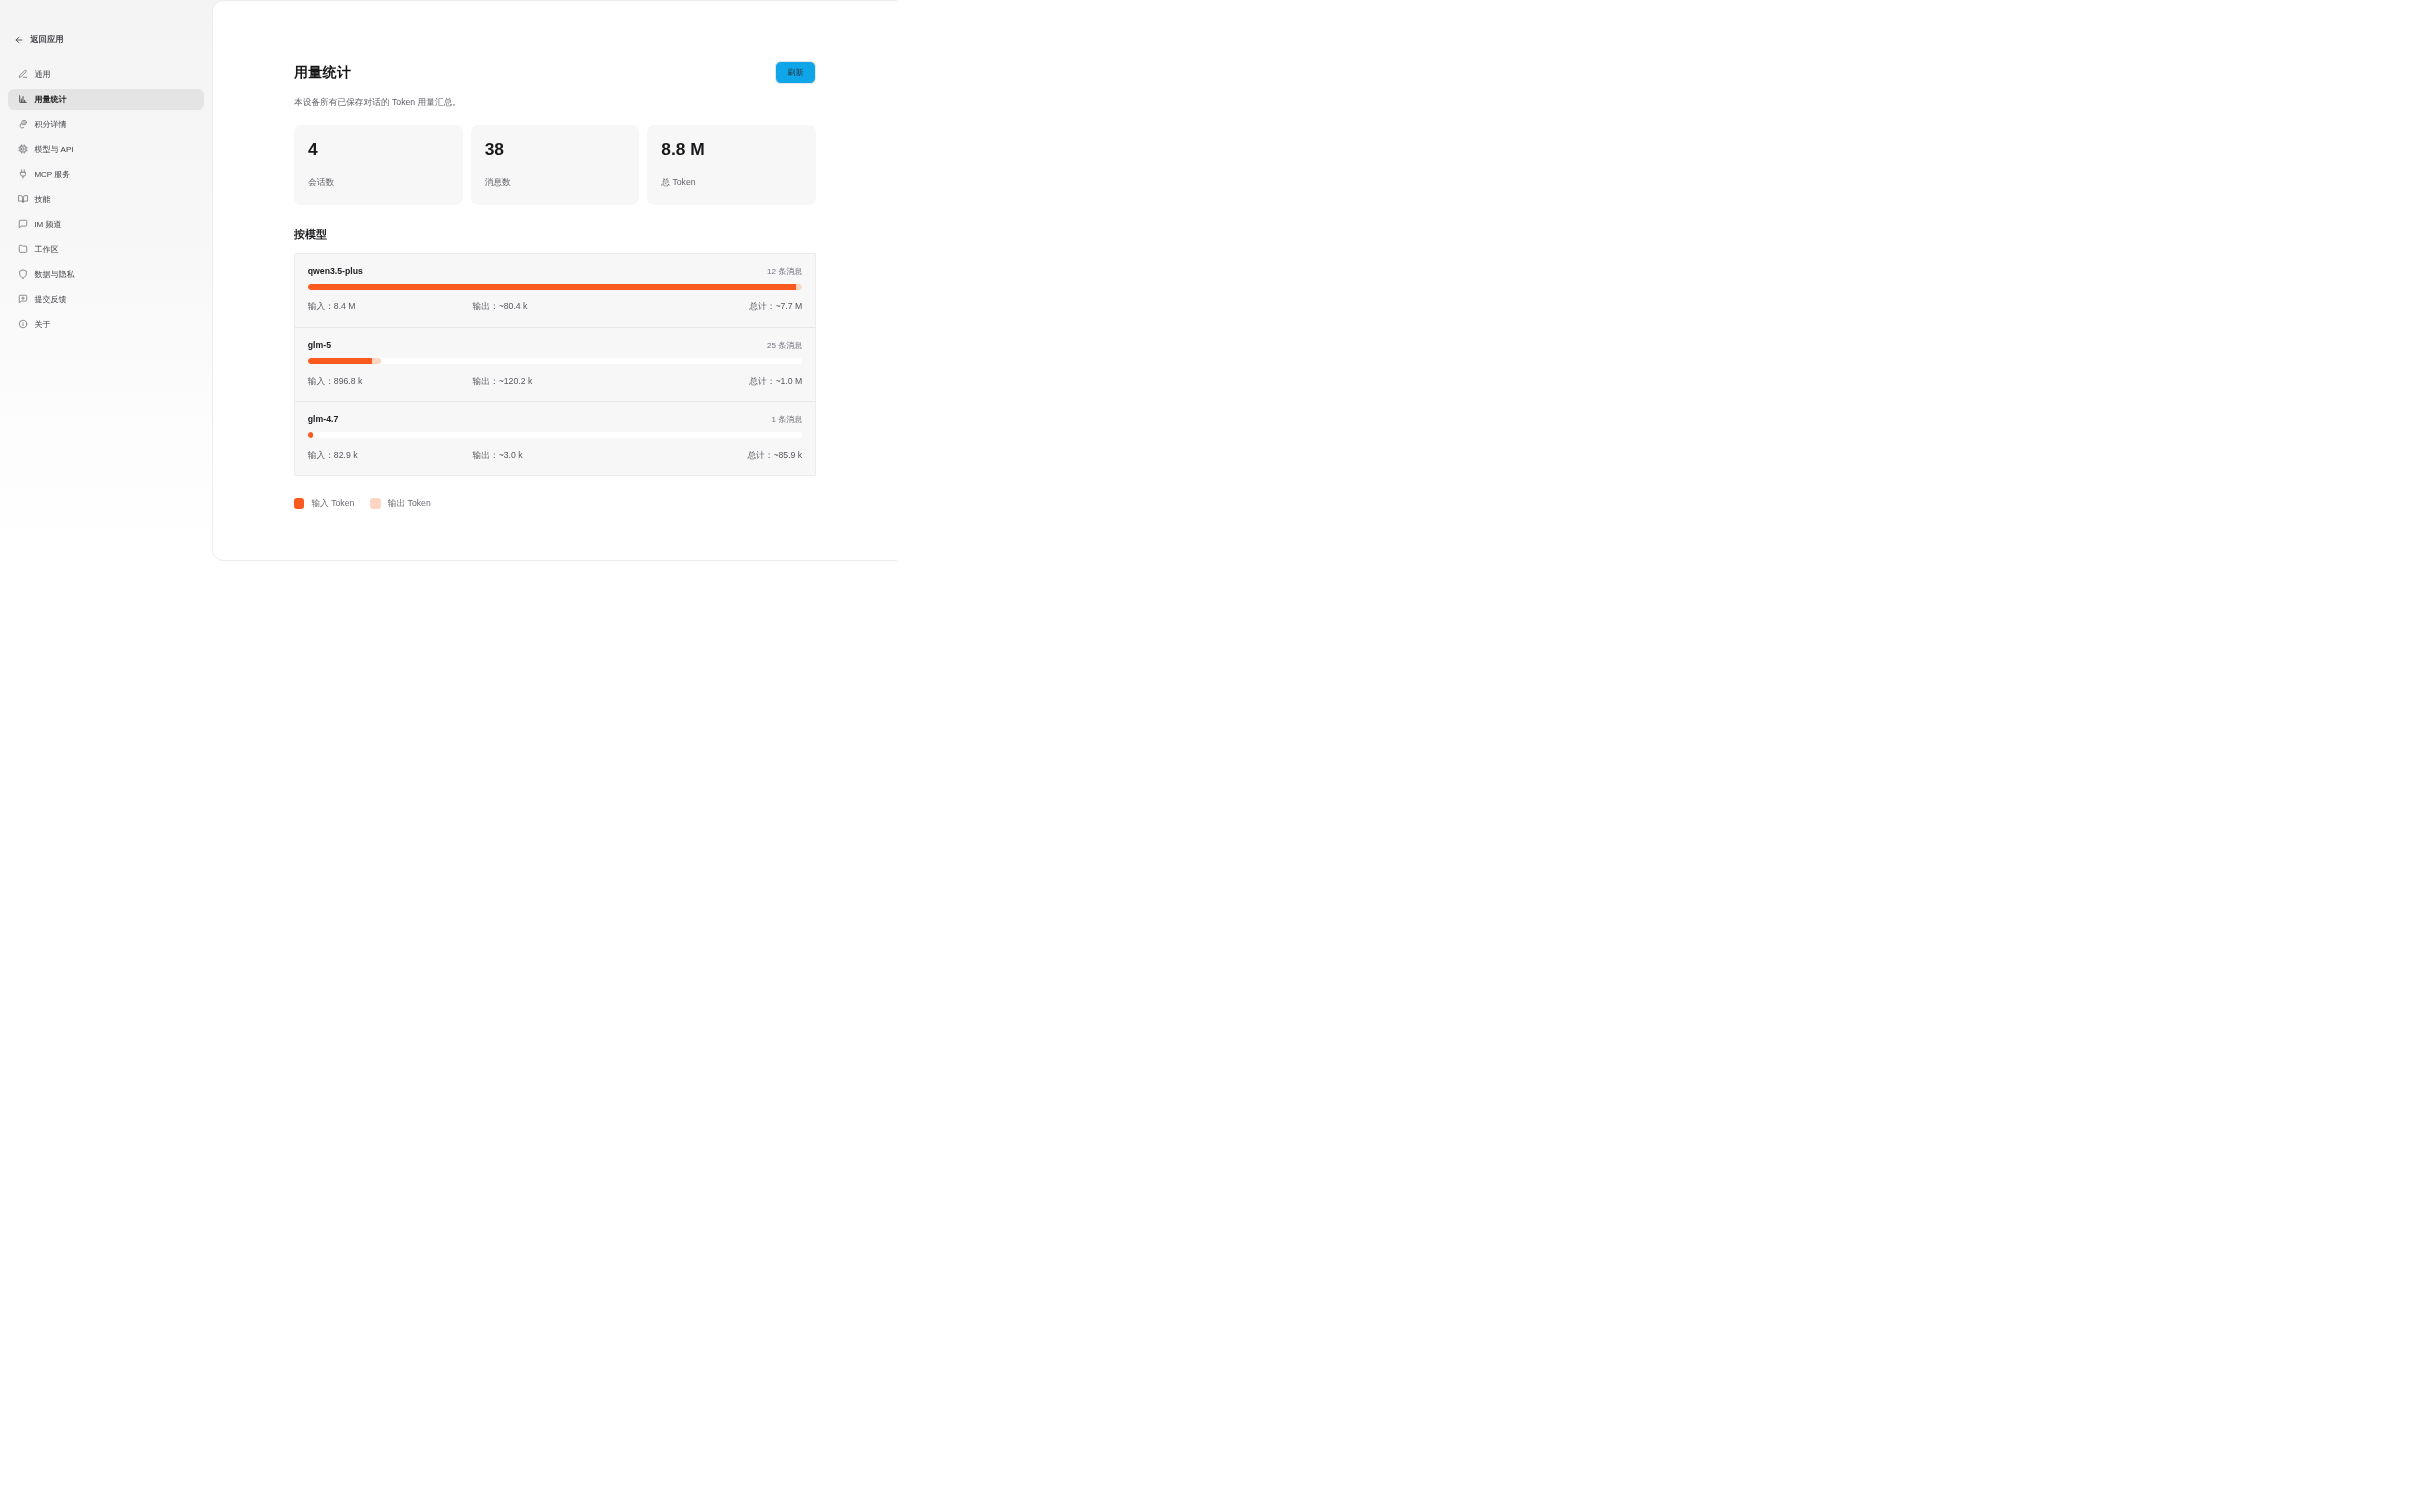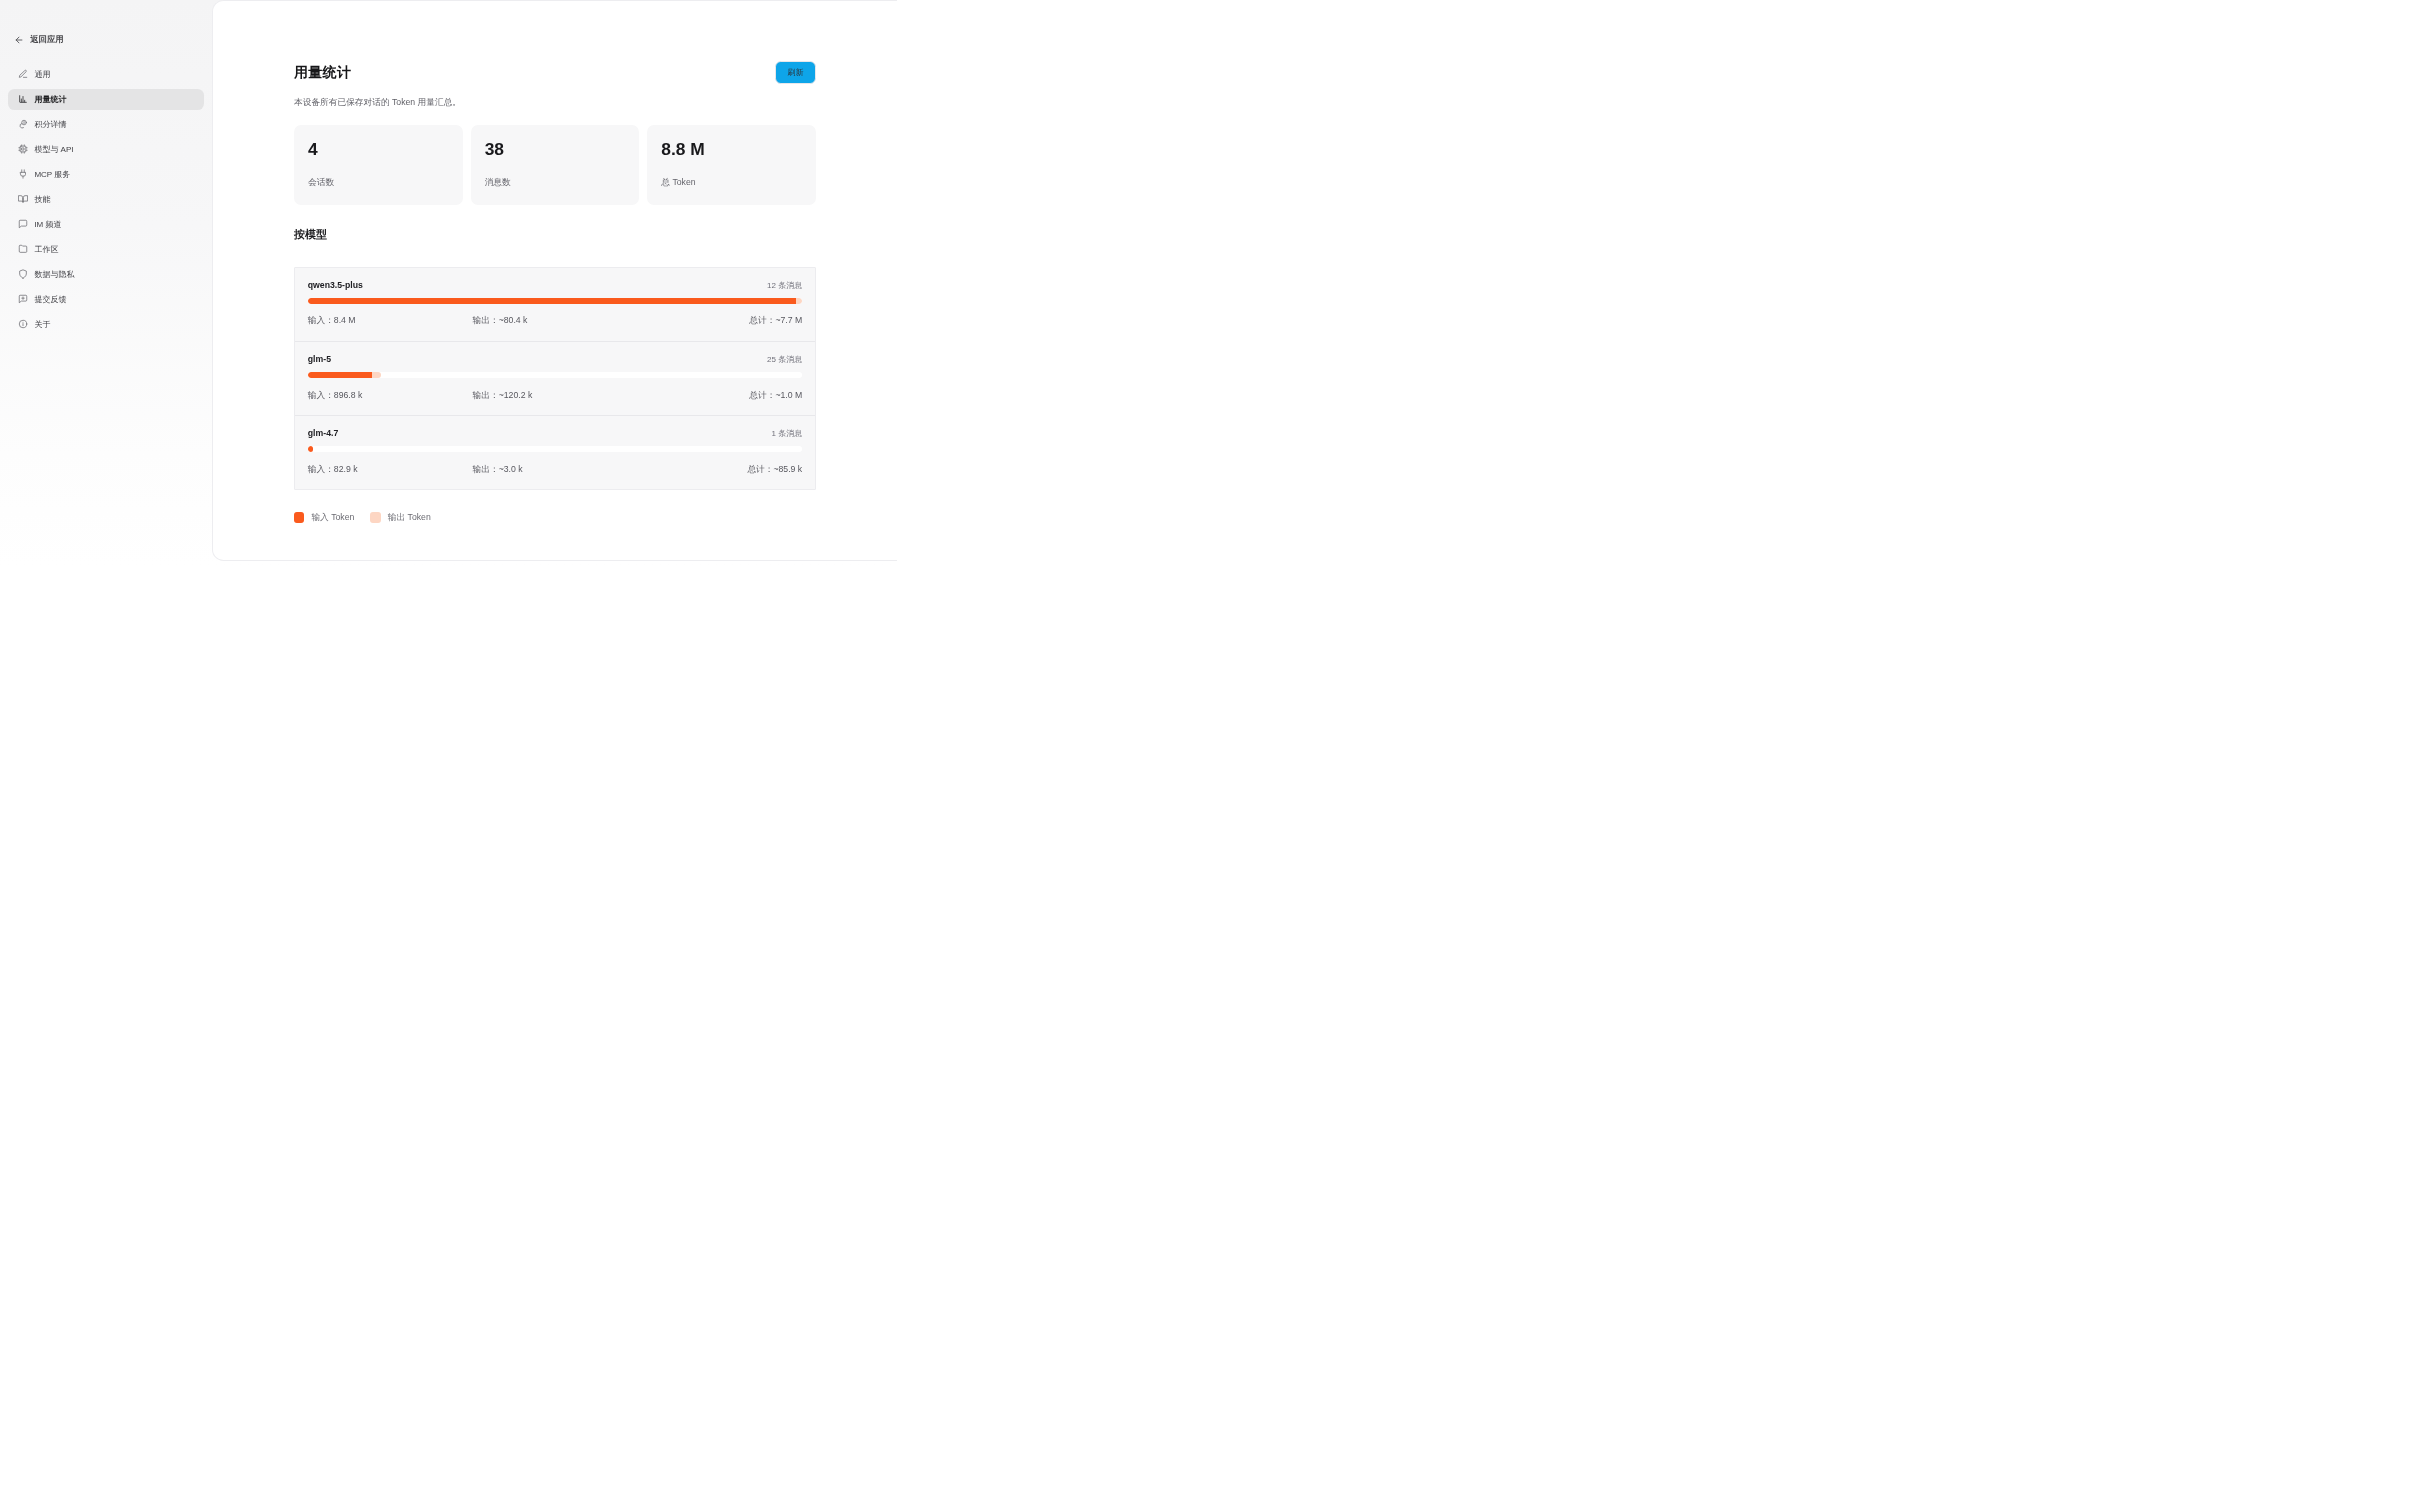--- a/index.html
+++ b/index.html
@@ -36,21 +36,21 @@
   .page-desc { margin-top:12.8px; font-size:8.7px; color:#5f5f66; }
 
   
   .stats-row { display:flex; gap:8px; margin-top:15.7px; }
   .stat-card { flex:1 1 0; background:#f7f7f8; border-radius:7px; padding:14.5px 14px 15.7px; }
   .stat-value { font-size:17.4px; font-weight:bold; color:#19191c; line-height:20px; }
   .stat-label { margin-top:18px; font-size:8.7px; color:#64646b; }
 
   
   .section-heading { margin-top:21.5px; font-size:11px; font-weight:bold; color:#1c1c1f; }
-  .model-card { margin-top:25px; background:#f7f7f8; border:0.6px solid #ececef; border-radius:1px; }
+  .model-card { margin-top:11px; background:#f7f7f8; border:0.6px solid #ececef; border-radius:1px; }
   .model-row { padding:12px 12.8px 13.3px; }
   .model-row + .model-row { border-top:0.6px solid #e8e8eb; }
   .model-head { display:flex; align-items:center; justify-content:space-between; }
   .model-name { font-size:8.7px; font-weight:bold; color:#202024; }
   .model-msgs { font-size:8px; color:#70707a; }
   .bar-track { position:relative; margin-top:7.5px; height:5.8px; border-radius:2.9px;
     background:#ffffff; overflow:hidden; }
   .seg { position:absolute; top:0; bottom:0; }
   .seg-in  { left:0; background:#fa5a1d; border-radius:2.9px 0 0 2.9px; }
   .seg-out { background:#fdd6c3; border-radius:0 2.9px 2.9px 0; }

